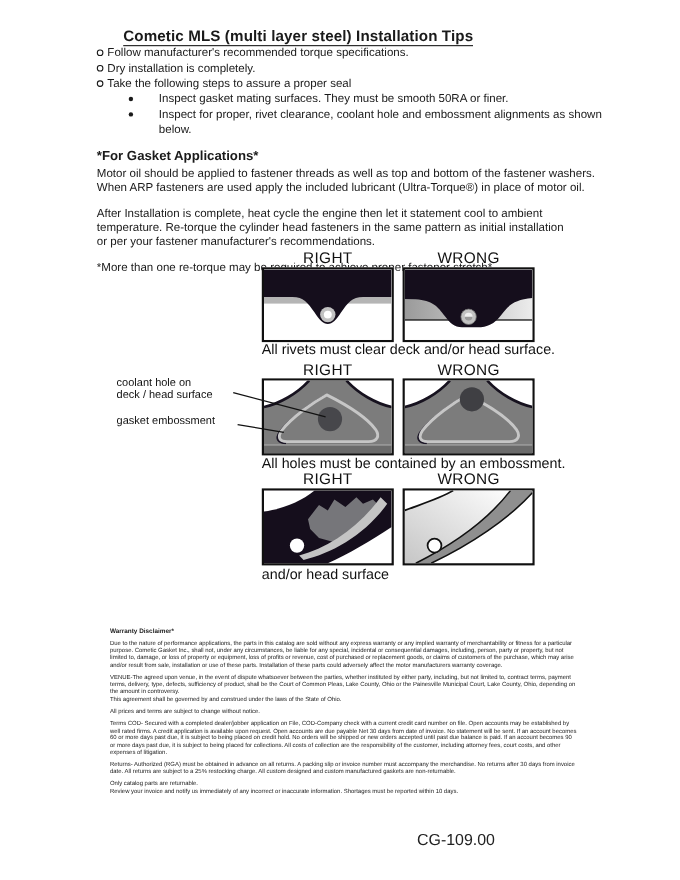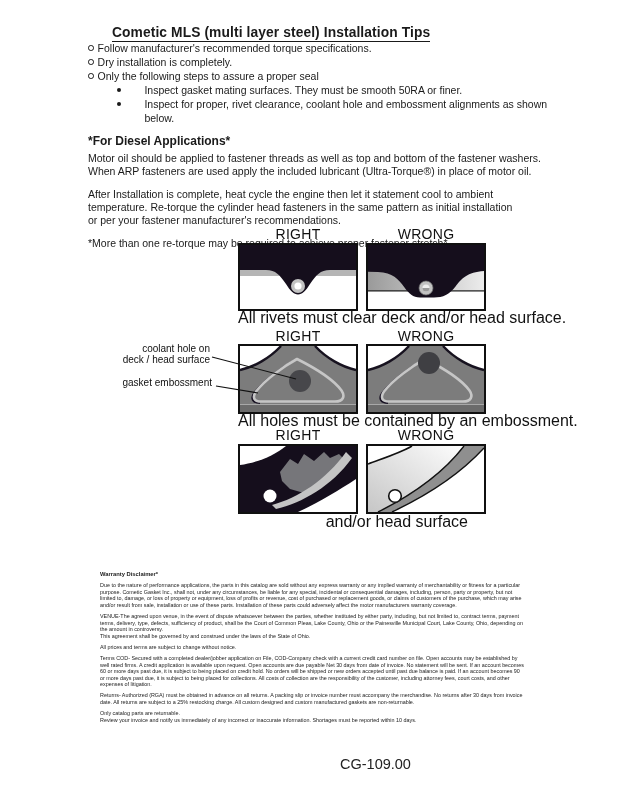--- a/index.html
+++ b/index.html
@@ -29,62 +29,62 @@
   }
   .h-diesel { font-weight:bold; font-size:12px; line-height:15px; margin-top:9px; }
   .para { margin-top:3px; line-height:13px; }
   .para2 { margin-top:10px; line-height:13px; }
   .note { margin-top:9.5px; line-height:13px; }
 
   
   .dg-label { width:120px; text-align:center; font-size:14px; letter-spacing:0.3px; color:#111; }
   .dg-box { width:116px; height:64px; border:2px solid #101010; background:#fff; }
   .dg-box svg { display:block; }
-  .caption { font-size:16px; line-height:11.5px; color:#111;text-align:right; }
-  .ann { font-size:10px; line-height:10.5px; text-align:right; color:#111; }
+  .caption { font-size:13px; line-height:11.5px; color:#111; }
+  .ann { font-size:10px; line-height:10.5px; text-align:left; color:#111; }
   .leader { pointer-events:none; }
 
   
   .legal { left:100px; top:571px; width:424px; font-size:5.4px; line-height:6.6px; color:#222; }
   .legal .lh { font-size:5.8px; font-weight:bold; margin:0 0 4.5px 0; }
   .legal p { margin:0 0 4.5px 0; }
   .legal p.tight { margin:0; }
 
-  .pagenum { left:340px; top:756px; width:110px; text-align:left; font-size:14.5px; color:#222; }
+  .pagenum { left:340px; top:756px; width:110px; text-align:right; font-size:14.5px; color:#222; }
 </style>
 </head>
 <body>
 
 <div class="page">
 
   <div class="abs title">Cometic MLS (multi layer steel) Installation Tips</div>
 
   <div class="abs content">
     <div class="bullet-row">
       <span class="cir"></span>
       <span>Follow manufacturer's recommended torque specifications.</span>
     </div>
     <div class="bullet-row">
       <span class="cir"></span>
       <span>Dry installation is completely.</span>
     </div>
     <div class="bullet-row">
       <span class="cir"></span>
-      <span>Only the following steps to assure a proper seal</span>
+      <span>Take the following steps to assure a proper seal</span>
     </div>
     <div class="bullet-row sub">
       <span class="dot"></span>
       <span>Inspect gasket mating surfaces.  They must be smooth 50RA or finer.</span>
     </div>
     <div class="bullet-row sub">
       <span class="dot"></span>
       <span>Inspect for proper, rivet clearance, coolant hole and embossment alignments as shown below.</span>
     </div>
 
-    <div class="h-diesel">*For Diesel Applications*</div>
+    <div class="h-diesel">*For Gasket Applications*</div>
     <div class="para">
       <div>Motor oil should be applied to fastener threads as well as top and bottom of the fastener washers.</div>
       <div>When ARP fasteners are used apply the included lubricant (Ultra-Torque®) in place of motor oil.</div>
     </div>
     <div class="para2">
       <div>After Installation is complete, heat cycle the engine then let it statement cool to ambient</div>
       <div>temperature. Re-torque the cylinder head fasteners in the same pattern as initial installation</div>
       <div>or per your fastener manufacturer's recommendations.</div>
     </div>
     <div class="note">*More than one re-torque may be required to achieve proper fastener stretch*</div>

